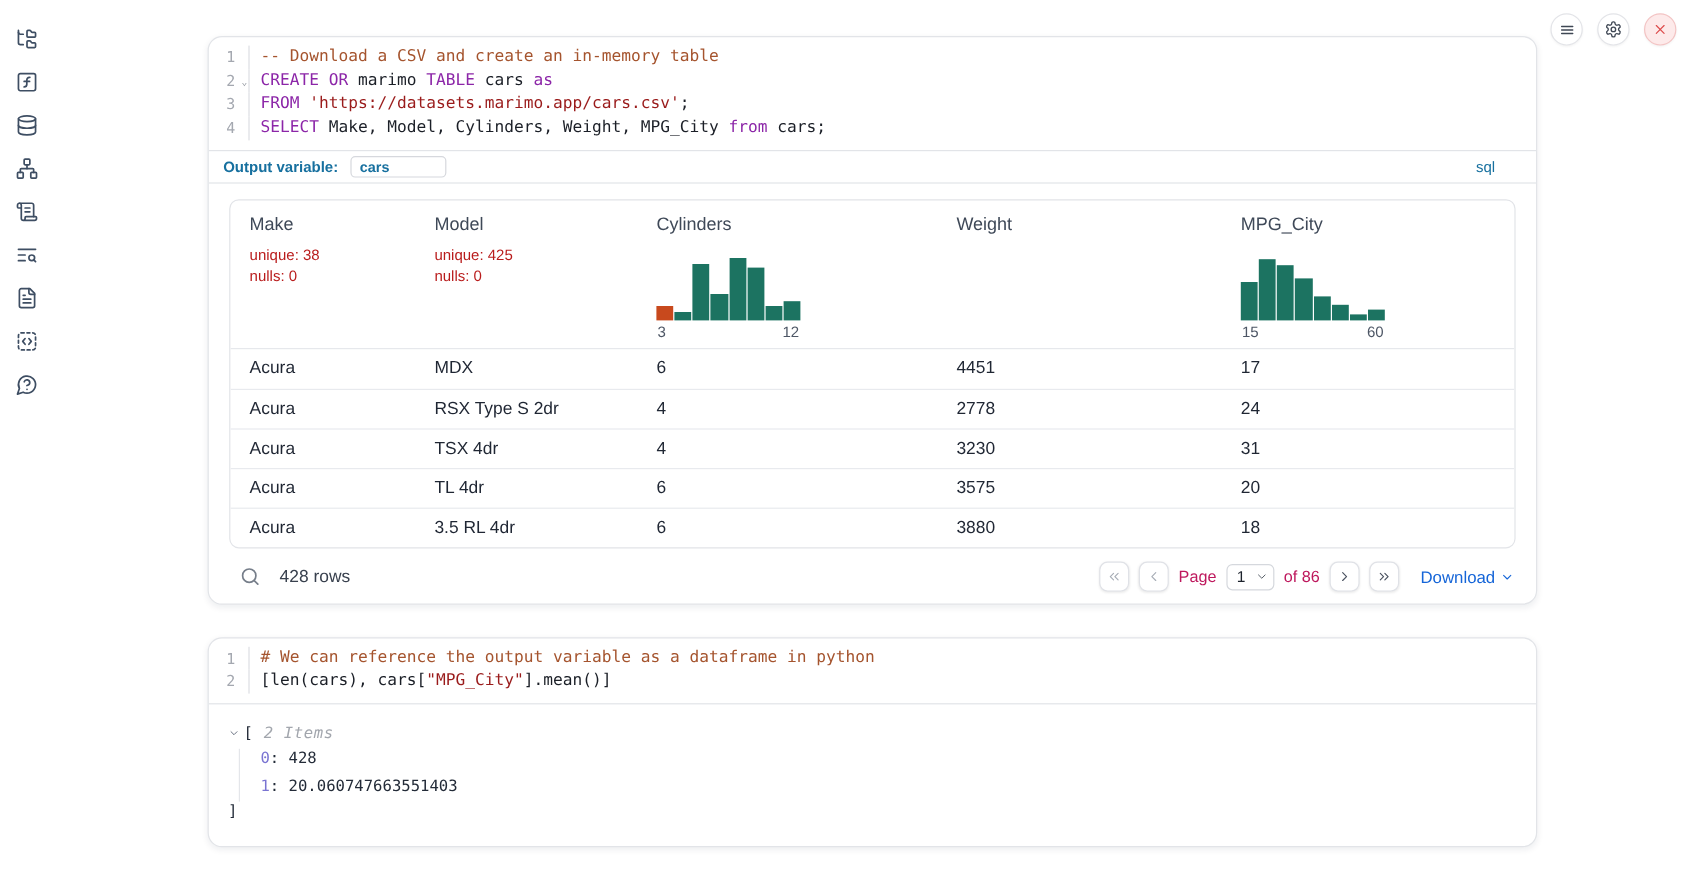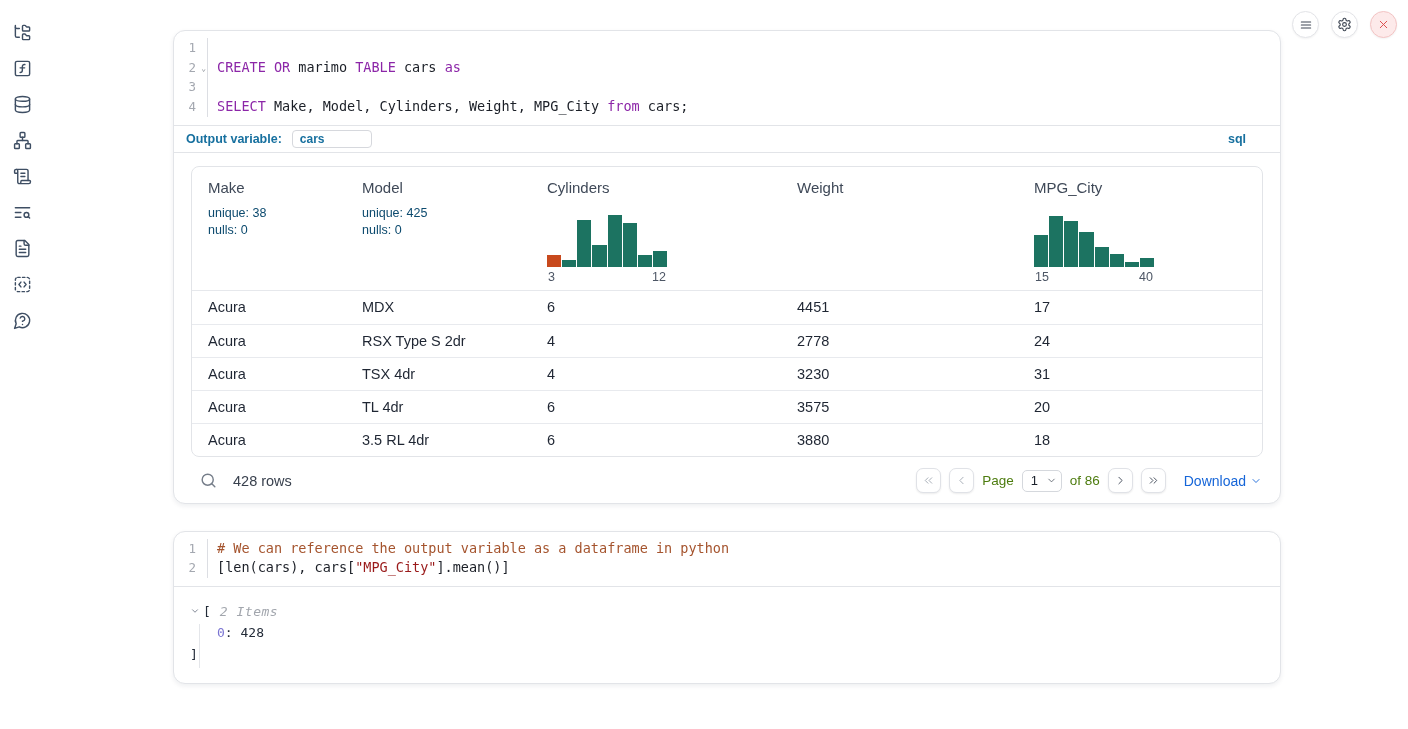--- a/index.html
+++ b/index.html
@@ -41,49 +41,49 @@
   .cm  { color:var(--code-comment); }
   .str { color:var(--code-string); }
 
   
   .outvar-bar { border-top:1px solid #e2e4e8; border-bottom:1px solid #e2e4e8;
     display:flex; align-items:center; height:28px; padding:0 34px 0 12px; }
   .outvar-label { color:var(--outvar-blue); font-weight:700; font-size:12.5px; }
   .outvar-input { margin-left:10px; width:80px; height:18px; border:1px solid #d6d8dd; border-radius:4px;
     padding:1px 7px; font-size:12px; font-weight:700; color:var(--outvar-blue);
     font-family:"Liberation Sans", sans-serif; outline:none; }
-  .lang-badge { margin-left:auto; color:var(--outvar-blue); font-weight:700; font-size:12.5px; }
+  .lang-badge { margin-left:auto; color:var(--outvar-blue); font-weight:400; font-size:12.5px; }
 
   
   .out-body { padding:13px 17px 0 17px; }
   .table-card { border:1px solid #e2e4e8; border-radius:8px; overflow:hidden; }
   .thead { display:grid; grid-template-columns:154px 185px 250px 237px 1fr;
     padding-left:16px; height:124px; border-bottom:1px solid #e6e8ec; }
   .th { padding-top:12px; display:flex; flex-direction:column; }
   .th-name { font-size:15px; color:#3f4958; }
-  .th-stats { margin-top:9px; font-size:12.5px; color:#0c4a6e; line-height:1.38; }
+  .th-stats { margin-top:9px; font-size:12.5px; color:#b91c1c; line-height:1.38; }
   .th-hist { margin-top:auto; margin-bottom:6px; width:120px; }
   .hist { height:53px; display:flex; align-items:flex-end; gap:1px; }
   .bar { flex:1; background:var(--hist-bar); }
   .bar.accent { background:var(--hist-accent); }
   .hist-labels { display:flex; justify-content:space-between; font-size:12.5px; color:#4d5665; padding:3px 1px 0; }
   .trow { display:grid; grid-template-columns:154px 185px 250px 237px 1fr; padding-left:16px;
     height:33px; align-items:center; font-size:14.5px; color:#1f2633; }
   .trow + .trow { border-top:1px solid #e8eaee; }
 
   
   .table-footer { display:flex; align-items:center; height:46px; padding:2px 1px 0 8px; }
   .search-btn { color:#767e8a; cursor:pointer; }
   .rowcount { margin-left:15px; font-size:14.5px; color:#39414e; }
   .pager { margin-left:auto; display:flex; align-items:center; gap:8px; }
   .pg-btn { width:25px; height:25px; border:1px solid #e0e2e7; border-radius:7px; background:#fff;
     display:flex; align-items:center; justify-content:center; box-shadow:0 1px 2px rgba(0,0,0,.08); cursor:pointer; }
   .pg-btn.muted { color:#a7adb6; }
   .pg-btn.active { color:#4a5260; }
-  .pg-text { font-size:13.5px; color:#4d7c0f; }
+  .pg-text { font-size:13.5px; color:#be185d; }
   .page-select { width:40px; height:22px; border:1px solid #d5d8dd; border-radius:5px; background:#fff;
     display:flex; align-items:center; justify-content:space-between; padding:0 4px 0 8px;
     font-size:13px; color:#1c222c; cursor:pointer; }
   .page-select .chev { color:#555c66; }
   .download { display:flex; align-items:center; gap:4px; color:var(--download-blue);
     font-size:14px; margin-left:10px; cursor:pointer; }
 
   
   .result-area { border-top:1px solid #e2e4e8; padding:13px 16px 18px;
     font-family:"DejaVu Sans Mono", monospace; font-size:13px; color:#232b38; }
@@ -191,27 +191,29 @@
       </svg>
   </div>
 </div>
 
 <div class="main">
 
   <div class="card">
     <div class="code-area" id="sql-code">
         <div class="code-line">
           <span class="gutter">1</span>
+          <span class="ctext"><span class="cm">-- Download a CSV and create an in-memory table</span></span>
         </div>
         <div class="code-line">
           <span class="gutter">2<i class="fold">⌄</i></span>
           <span class="ctext"><span class="kw">CREATE</span><span> </span><span class="kw">OR</span><span> marimo </span><span class="kw">TABLE</span><span> cars </span><span class="kw">as</span></span>
         </div>
         <div class="code-line">
           <span class="gutter">3</span>
+          <span class="ctext"><span class="kw">FROM</span><span> </span><span class="str">'https://datasets.marimo.app/cars.csv'</span><span>;</span></span>
         </div>
         <div class="code-line">
           <span class="gutter">4</span>
           <span class="ctext"><span class="kw">SELECT</span><span> Make, Model, Cylinders, Weight, MPG_City </span><span class="kw">from</span><span> cars;</span></span>
         </div>
       </div>
 
     <div class="outvar-bar">
       <span class="outvar-label">Output variable:</span>
       <input class="outvar-input" value="cars" style="">
@@ -265,21 +267,21 @@
                   <div class="bar" style="height: 95%;"></div>
                   <div class="bar" style="height: 87%;"></div>
                   <div class="bar" style="height: 66%;"></div>
                   <div class="bar" style="height: 37%;"></div>
                   <div class="bar" style="height: 25%;"></div>
                   <div class="bar" style="height: 9%;"></div>
                   <div class="bar" style="height: 17%;"></div>
                 </div>
                 <div class="hist-labels">
                   <span>15</span>
-                  <span>40</span>
+                  <span>60</span>
                 </div>
               </div>
             </div>
           </div>
         <div id="tbody">
             <div class="trow">
               <div class="tcell">Acura</div>
               <div class="tcell">MDX</div>
               <div class="tcell">6</div>
               <div class="tcell">4451</div>
@@ -383,19 +385,20 @@
       <div class="tree">
         <div class="tree-head">
           <svg class="icon tree-chevron" width="10" height="10" viewBox="0 0 24 24" stroke-width="2.6">
               <path d="m6 9 6 6 6-6"></path>
             </svg>
           <span class="bracket">[</span>
           <span class="items-label">2 Items</span>
         </div>
         <div id="tree-items">
             <div class="tree-entry"><span class="tkey">0</span><span class="tsep">: </span><span class="tval">428</span></div>
+            <div class="tree-entry"><span class="tkey">1</span><span class="tsep">: </span><span class="tval">20.060747663551403</span></div>
           </div>
         <div class="tree-close">]</div>
       </div>
     </div>
   </div>
 
 </div>
 
 </body></html>

